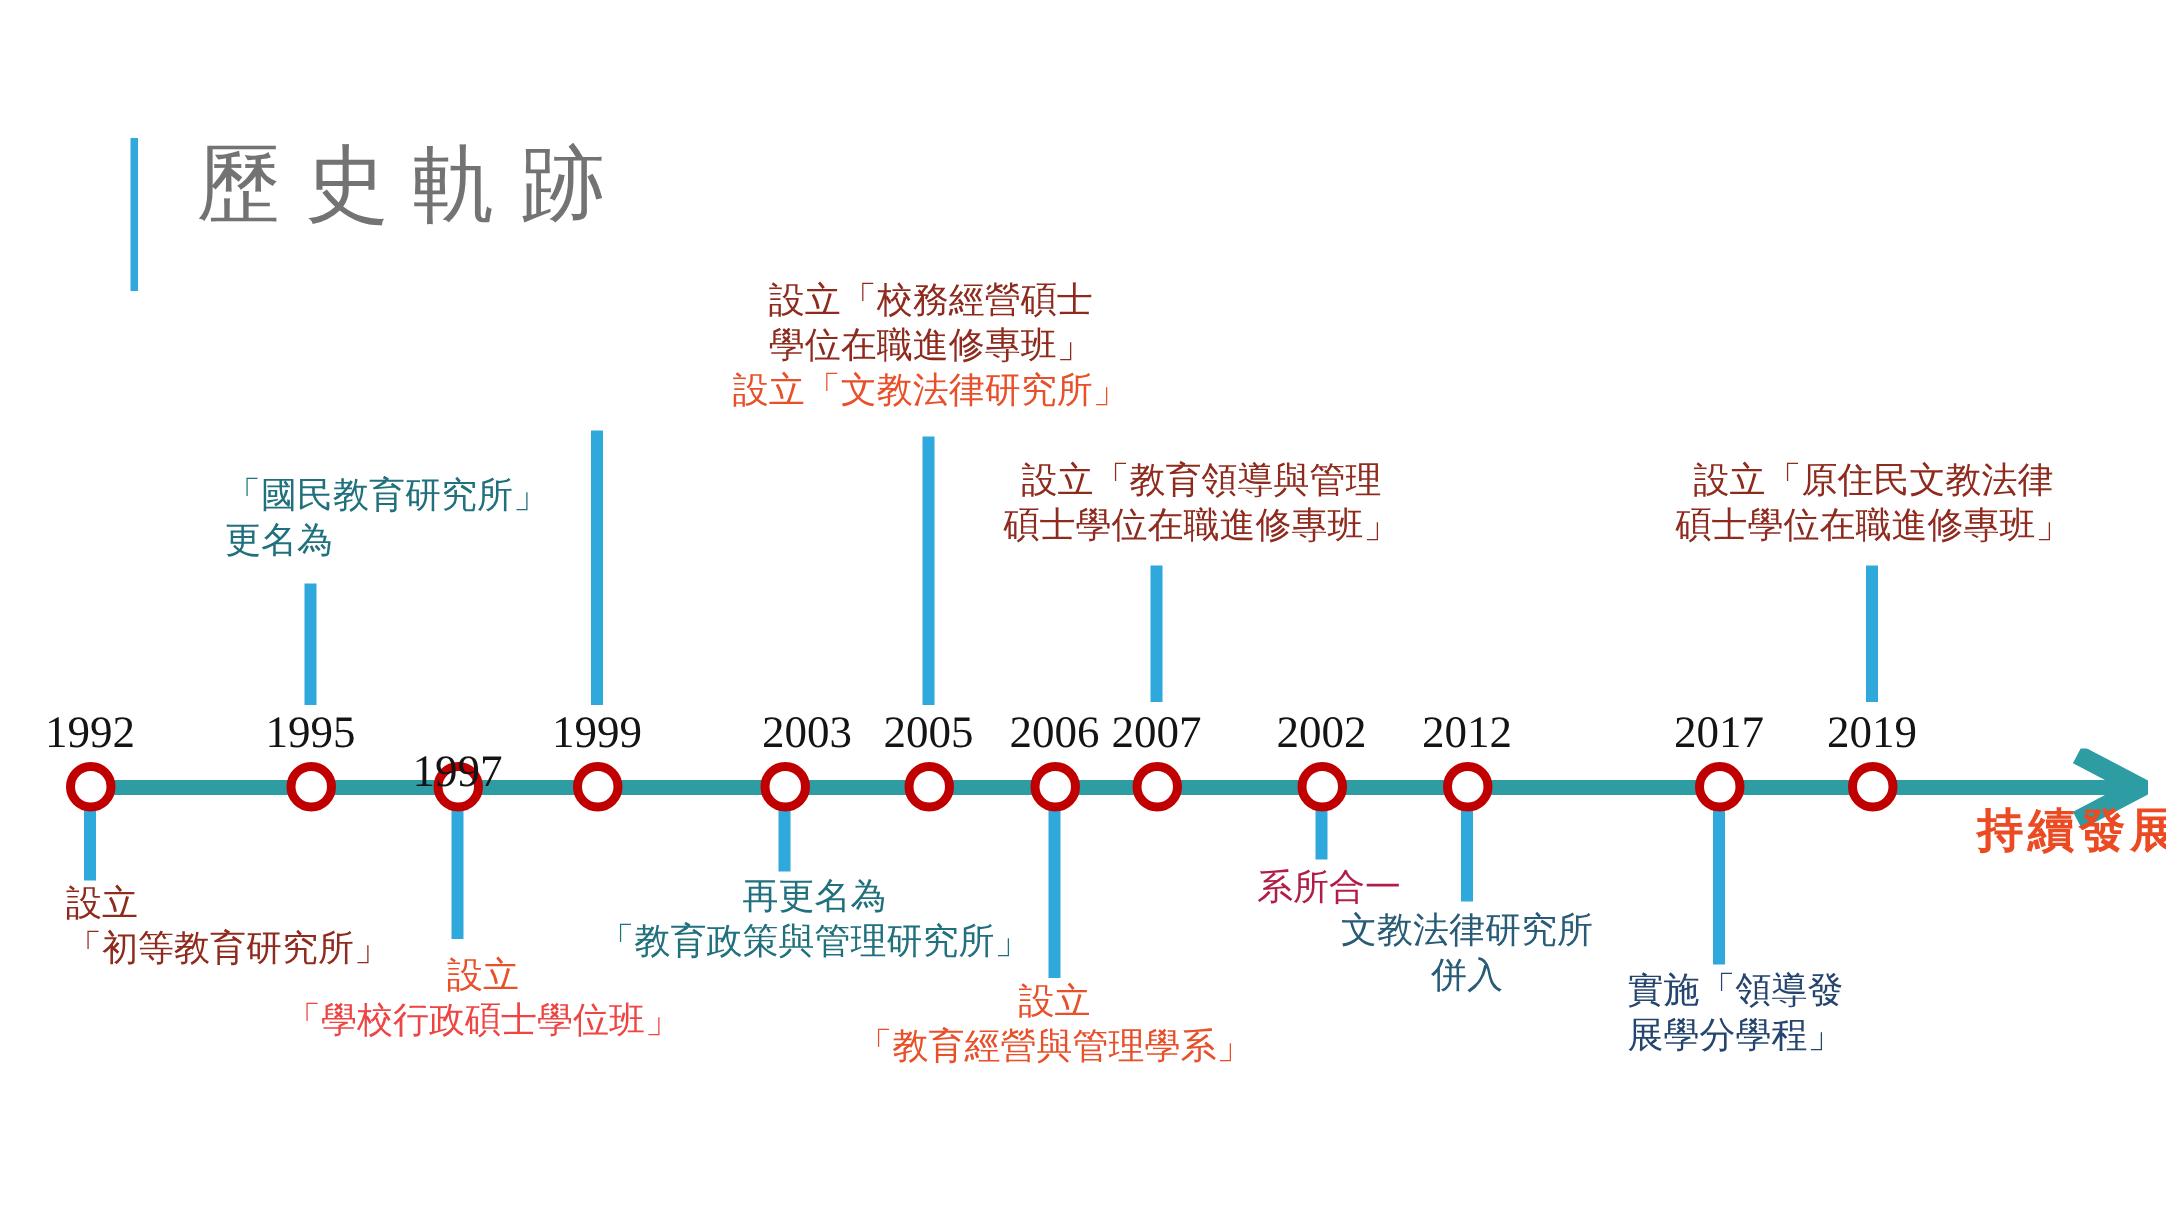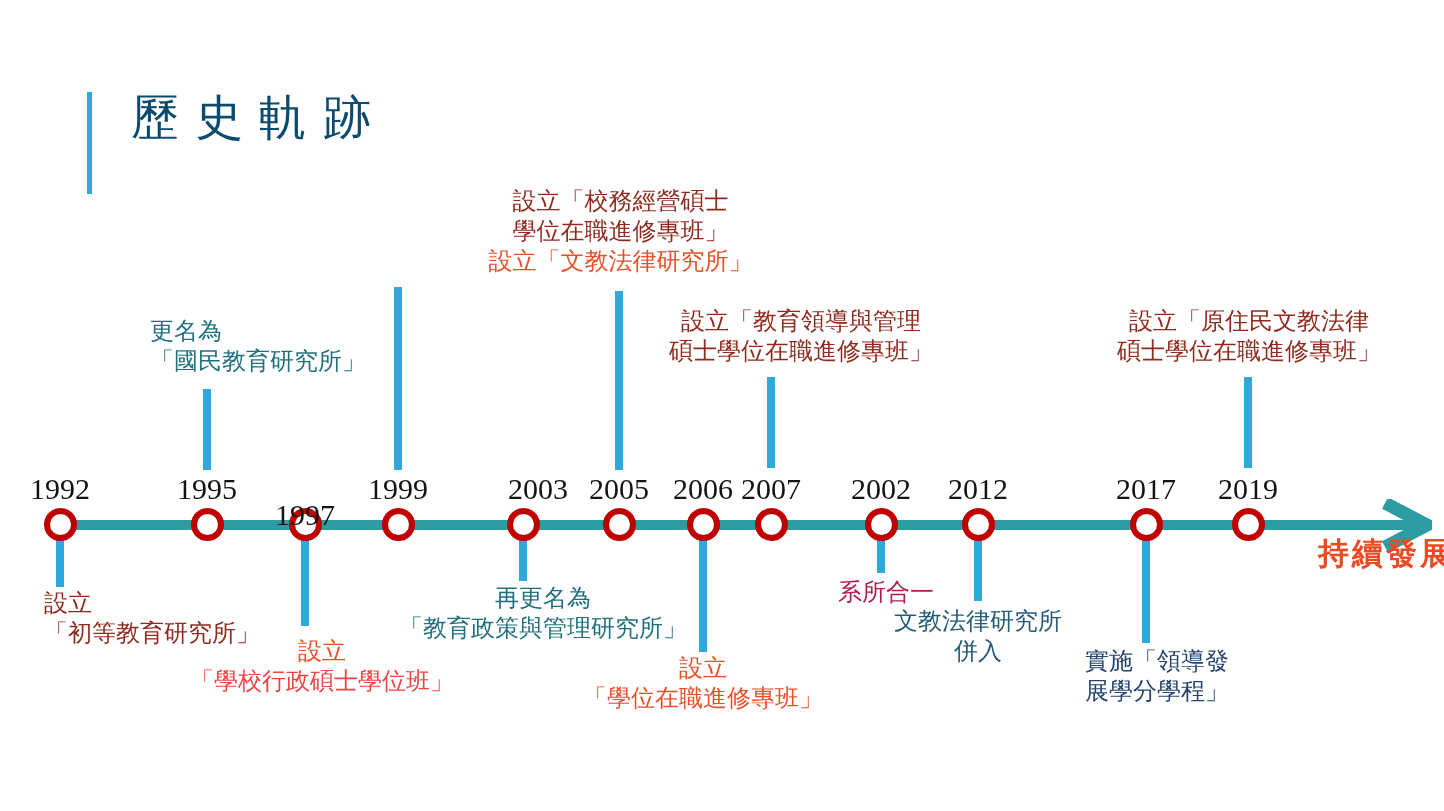--- a/index.html
+++ b/index.html
@@ -1,21 +1,21 @@
 <!DOCTYPE html>
 <html><head>
 <meta charset="utf-8">
 <style>
   html,body{margin:0;padding:0;background:#fff;}
   .slide{
     position:relative;width:1444px;height:811px;background:#ffffff;overflow:hidden;
     font-family:"Liberation Serif","DejaVu Serif",serif;
   }
   .accent-bar{position:absolute;left:87px;top:92px;width:5px;height:102px;background:#2FA9DC;}
-  .title{position:absolute;left:131px;top:86px;font-size:48px;letter-spacing:16px;color:#0c4a6e;white-space:nowrap;}
+  .title{position:absolute;left:131px;top:86px;font-size:56px;letter-spacing:16px;color:#737373;white-space:nowrap;}
   .tl-bar{position:absolute;left:55px;top:520px;width:1358px;height:10px;background:#2E9DA3;}
   .arrowhead{position:absolute;left:1382px;top:499px;}
   .stem{position:absolute;width:8px;background:#2FA9DC;}
   .node{position:absolute;top:508px;width:21px;height:21px;border:6px solid #C00000;border-radius:50%;background:#ffffff;box-sizing:content-box;}
   .year{position:absolute;top:472px;width:90px;font-size:30px;color:#141414;text-align:center;white-space:nowrap;}
   .evt{position:absolute;font-size:24px;line-height:30px;white-space:nowrap;}
   .evt.center{text-align:center;}
   .status-note{position:absolute;left:1282px;top:533px;font-size:31px;font-weight:bold;letter-spacing:3px;color:#EB4A22;white-space:nowrap;margin-left:36px;}
 </style>
 </head>
@@ -71,22 +71,22 @@
   <div class="year" style="left:933px;">2012</div>
   <div class="year" style="left:1101px;">2017</div>
   <div class="year" style="left:1203px;">2019</div>
 
   <div class="evt" style="left:44px;top:588px;">
     <div style="color: rgb(143, 43, 30);">設立</div>
     <div style="color: rgb(143, 43, 30);">「初等教育研究所」</div>
   </div>
 
   <div class="evt" style="left:150px;top:316px;">
+    <div style="color: rgb(32, 112, 126);">「國民教育研究所」</div>
     <div style="color: rgb(32, 112, 126);">更名為</div>
-    <div style="color: rgb(32, 112, 126);">「國民教育研究所」</div>
   </div>
 
   <div class="evt center" style="left:182px;top:636px;width:280px;">
     <div style="color: rgb(232, 80, 42);">設立</div>
     <div style="color: #ef4444;">「學校行政碩士學位班」</div>
   </div>
 
 
   <div class="evt center" style="left:383px;top:583px;width:320px;">
     <div style="color: rgb(32, 112, 126);">再更名為</div>
@@ -94,21 +94,21 @@
   </div>
 
   <div class="evt center" style="left:478px;top:186px;width:285px;">
     <div style="color: rgb(143, 43, 30);">設立「校務經營碩士</div>
     <div style="color: rgb(143, 43, 30);">學位在職進修專班」</div>
     <div style="color: rgb(232, 80, 42);">設立「文教法律研究所」</div>
   </div>
 
   <div class="evt center" style="left:563px;top:653px;width:280px;">
     <div style="color: rgb(232, 80, 42);">設立</div>
-    <div style="color: rgb(232, 80, 42);">「學位在職進修專班」</div>
+    <div style="color: rgb(232, 80, 42);">「教育經營與管理學系」</div>
   </div>
 
   <div class="evt center" style="left:660px;top:306px;width:282px;">
     <div style="color: rgb(143, 43, 30);">設立「教育領導與管理</div>
     <div style="color: rgb(143, 43, 30);">碩士學位在職進修專班」</div>
   </div>
 
   <div class="evt" style="left:838px;top:577px;">
     <div style="color: rgb(176, 30, 72);">系所合一</div>
   </div>

